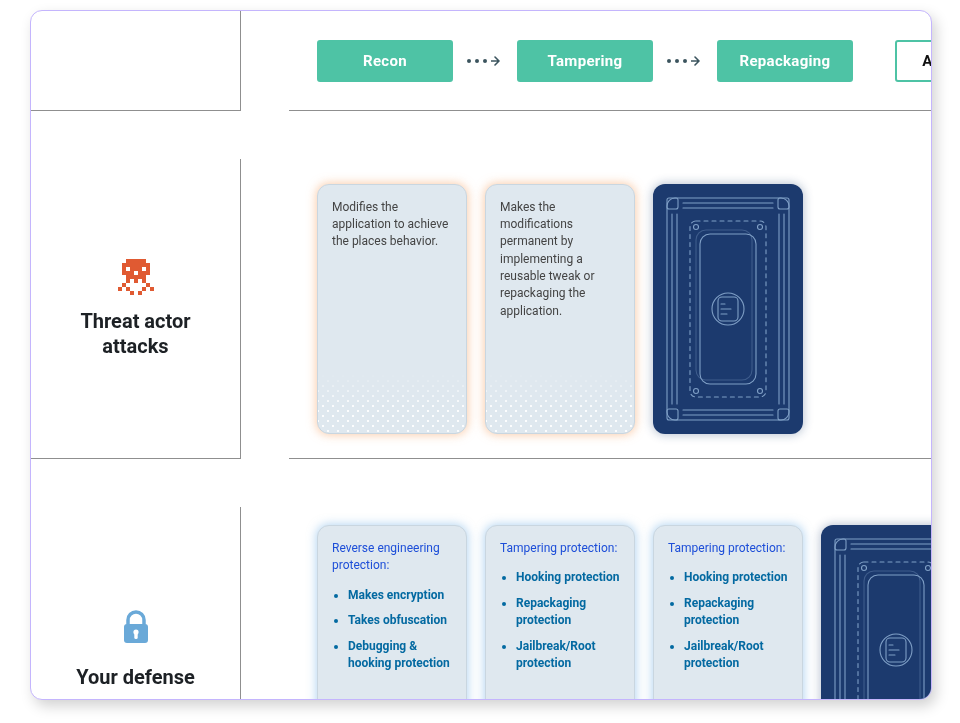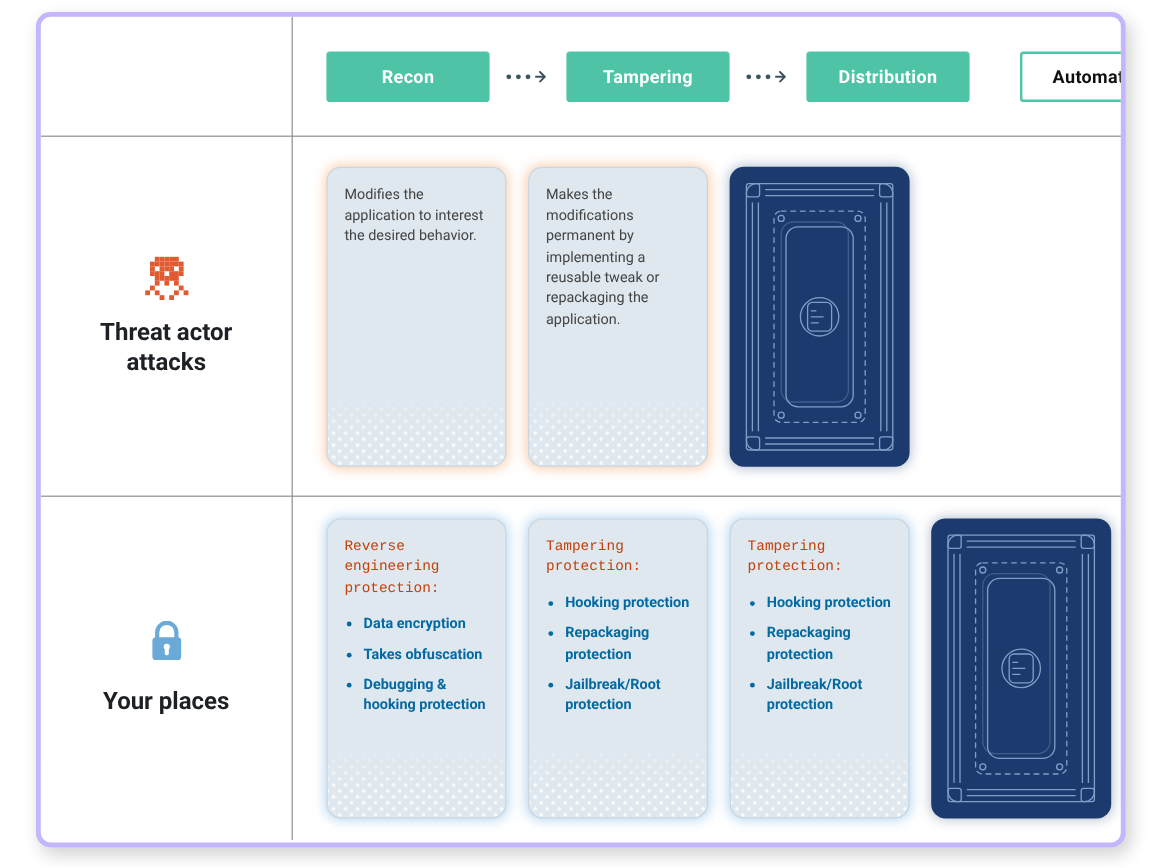--- a/index.html
+++ b/index.html
@@ -19,27 +19,28 @@
     width: 960px;
     height: 723px;
     overflow: hidden;
     position: relative;
   }
   .sheet {
     position: absolute;
     left: 30px; top: 10px;
     width: 900px; height: 688px;
     background: #fff;
-    border: 4px solid #c4b5fd;
+    border: 1px solid #c4b5fd;
     border-radius: 12px;
     box-shadow: 4px 6px 14px rgba(0,0,0,.18);
     display: grid;
     grid-template-columns: 210px 1fr;
     grid-template-rows: 100px 300px 286px;
     overflow: hidden;
+    gap: 48px;
   }
   .cell { border-bottom: 1px solid var(--grid-line); }
   .vline { border-right: 1px solid var(--grid-line); }
   .head-left { }
   .head-right {
     display: flex; align-items: center;
     padding-left: 28px;
     gap: 14px;
   }
   .stage {
@@ -97,21 +98,21 @@
     line-height: 1.45;
     color: var(--muted);
     position: relative;
     overflow: hidden;
   }
   .card.threat { box-shadow: 0 0 10px 1px rgba(245,165,106,.55); }
   .card.defense { box-shadow: 0 0 10px 1px rgba(112,175,230,.5); }
   .card p { margin: 0 0 12px 0; }
   .card ul { margin: 6px 0 0 0; padding-left: 16px; font-weight: 700; color: #0369a1; }
   .card ul li { margin-bottom: 8px; }
-  .card .title { color: #c2410c; font-family: Liberation Mono, monospace; }
+  .card .title { color: #1d4ed8; }
   .card::after {
     content: "";
     position: absolute;
     left: 0; right: 0; bottom: 0; height: 62px;
     background-image:
       radial-gradient(#fff 18%, transparent 20%),
       radial-gradient(#fff 18%, transparent 20%);
     background-size: 10px 10px, 10px 10px;
     background-position: 0 0, 5px 5px;
     opacity: .9;
@@ -160,21 +161,21 @@
     </div>
     <div class="stage">Tampering</div>
     <div class="dots">
         <i></i>
         <i></i>
         <i></i>
       <svg width="12" height="10" viewBox="0 0 12 10">
           <path d="M0 5 L7 5 M4 1 L8 5 L4 9" fill="none" stroke="#3b545e" stroke-width="1.6" stroke-linecap="round" stroke-linejoin="round"></path>
         </svg>
     </div>
-    <div class="stage">Distribution</div>
+    <div class="stage">Repackaging</div>
     <div style="width:14px"></div>
     <div class="stage outline">Automation</div>
   </div>
 
   <div class="cell vline row-label">
     <span>
       <span class="px">
         <i></i>
           <i></i>
           <b></b>
@@ -255,21 +256,21 @@
           <b></b>
           <i></i>
           <i></i>
           <i></i>
       </span>
     </span>
     <span class="txt">Threat actor attacks</span>
   </div>
   <div class="cell cards">
     <div class="card threat">
-      <p>Modifies the application to interest the desired behavior.</p>
+      <p>Modifies the application to achieve the places behavior.</p>
     </div>
     <div class="card threat">
       <p>Makes the modifications permanent by implementing a reusable tweak or repackaging the application.</p>
     </div>
     <div class="chip">
       <svg width="150" height="250" viewBox="0 0 150 250">
         <g fill="none" stroke="#7f9fc6" stroke-width="1.1" stroke-linecap="round">
           <rect x="14" y="14" width="122" height="222" rx="8"></rect>
           <rect x="14" y="14" width="11" height="11" rx="2"></rect>
           <rect x="125" y="14" width="11" height="11" rx="2"></rect>
@@ -300,27 +301,27 @@
 
   <div class="vline row-label">
     <span>
       <svg width="30" height="36" viewBox="0 0 30 36">
         <path d="M7 14 v-4 a8 8 0 0 1 16 0 v4" fill="none" stroke="#6aa9d8" stroke-width="3.5" stroke-linecap="round"></path>
         <rect x="3" y="14" width="24" height="19" rx="3" fill="#6aa9d8"></rect>
         <circle cx="15" cy="22" r="2.6" fill="#fff"></circle>
         <rect x="13.3" y="23" width="3.4" height="6" rx="1.5" fill="#fff"></rect>
       </svg>
     </span>
-    <span class="txt">Your places</span>
+    <span class="txt">Your defense</span>
   </div>
   <div class="cards">
     <div class="card defense">
       <p class="title">Reverse engineering protection:</p>
       <ul>
-        <li>Data encryption</li>
+        <li>Makes encryption</li>
         <li>Takes obfuscation</li>
         <li>Debugging &amp; hooking protection</li>
       </ul>
     </div>
     <div class="card defense">
       <p class="title">Tampering protection:</p>
       <ul>
         <li>Hooking protection</li>
         <li>Repackaging protection</li>
         <li>Jailbreak/Root protection</li>

